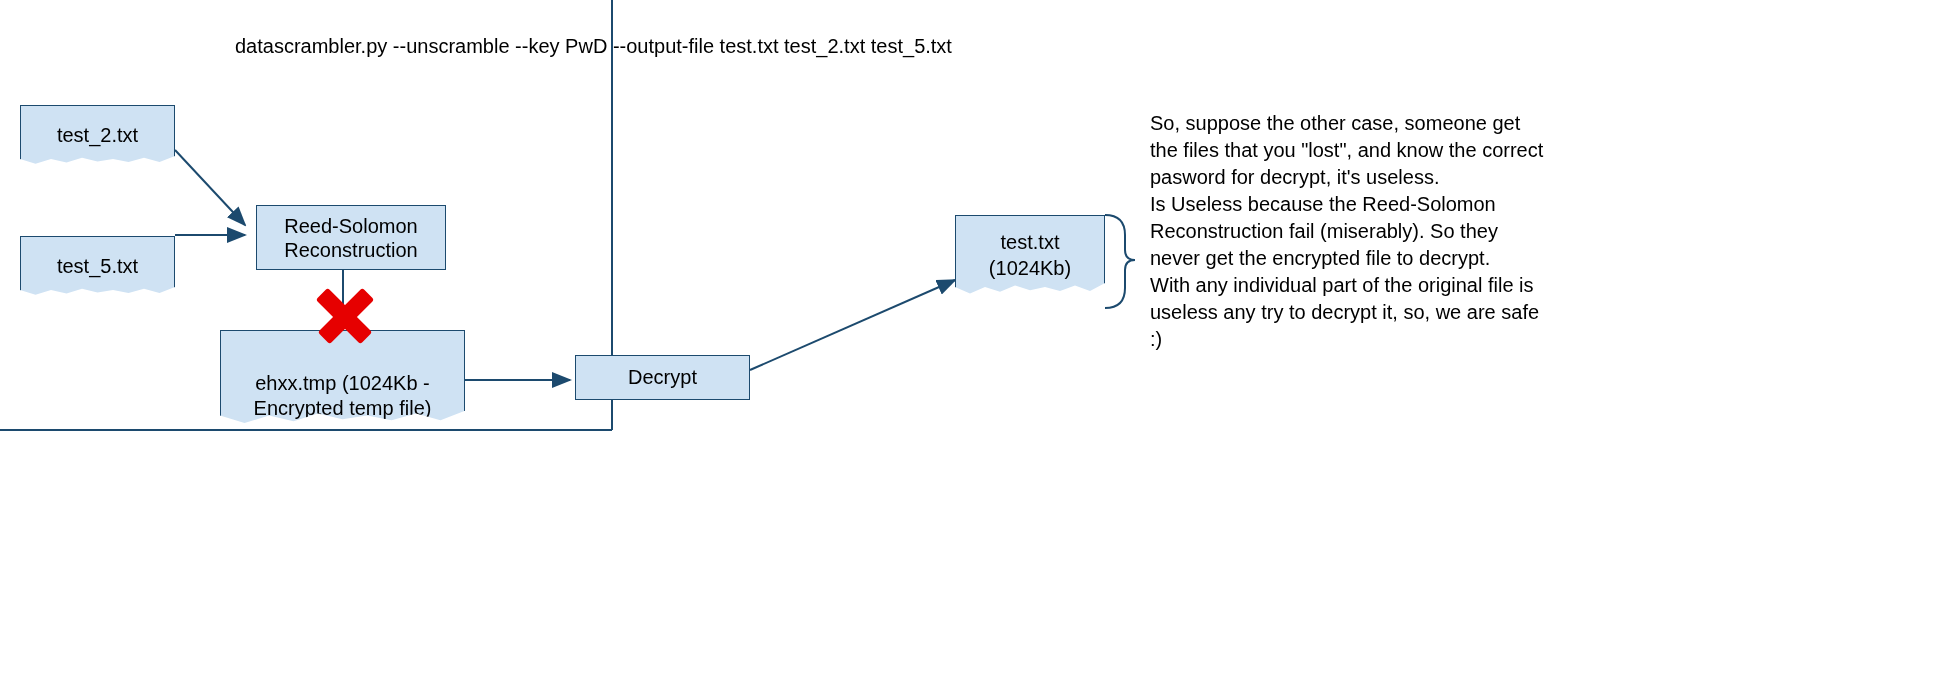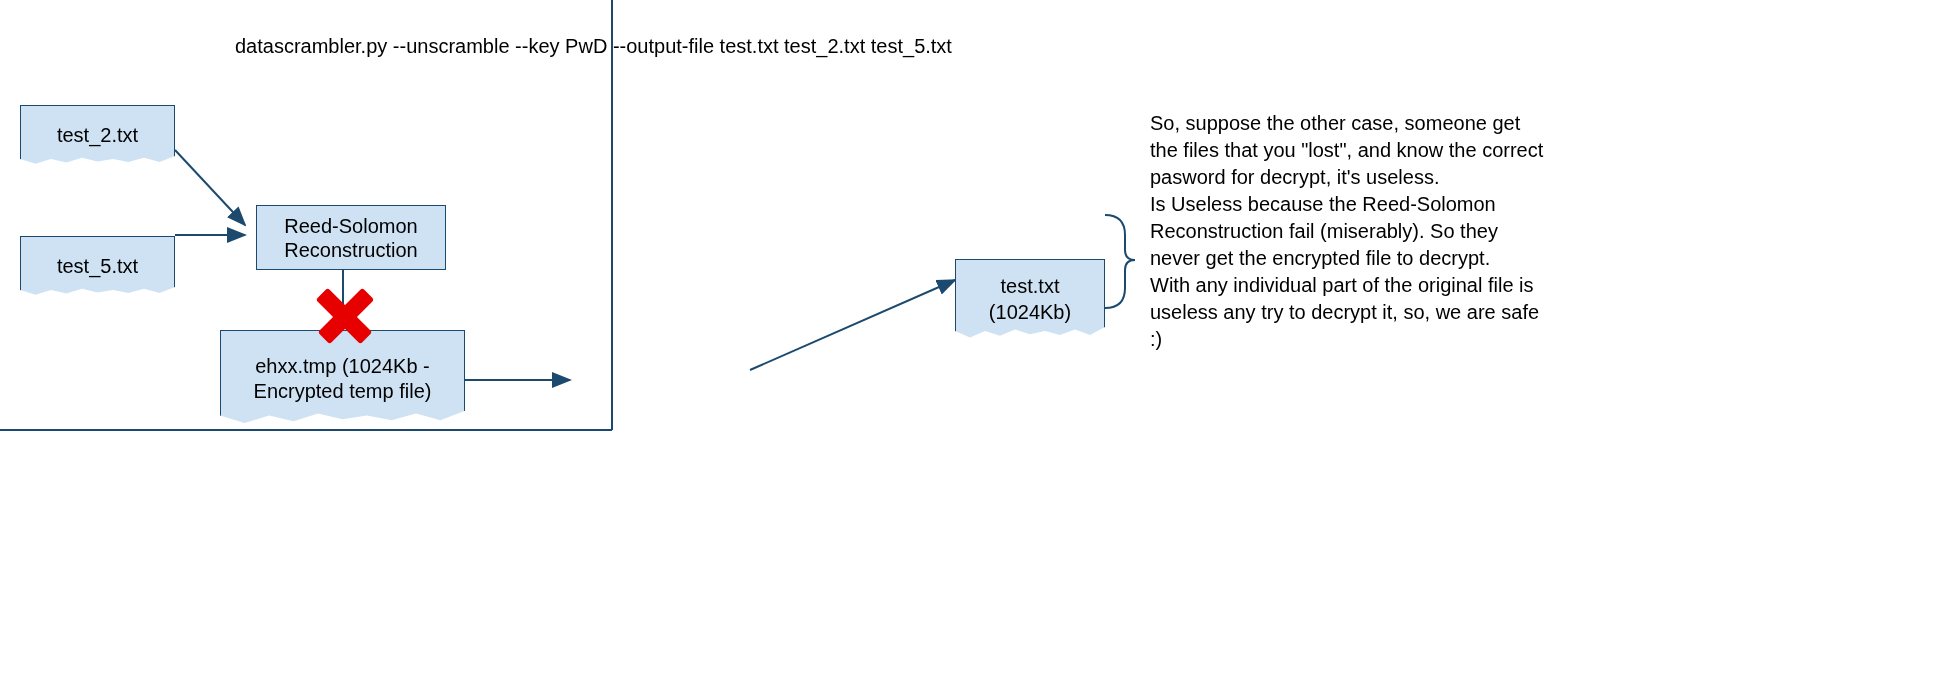--- a/index.html
+++ b/index.html
@@ -26,21 +26,21 @@
   .doc-shape, .rect-shape {
     position: absolute;
     background: #cfe2f3;
     border: 1.5px solid #1c4a6e;
     display: flex;
     align-items: center;
     justify-content: center;
     text-align: center;
     font-size: 20px;
     color: #000;
-    padding: 20px 8px;
+    padding: 3px 8px;
   }
   .doc-shape {
     
     clip-path: polygon(
       0% 0%, 100% 0%, 100% 85%,
       90% 95%, 80% 88%, 70% 95%, 60% 90%, 50% 94%, 40% 88%, 30% 96%, 20% 90%, 10% 98%, 0% 90%
     );
   }
   .rect-shape {
     
@@ -106,22 +106,25 @@
   </div>
 
   <div class="rect-shape" style="left:256px; top:205px; width:190px; height:65px; line-height:1.2;">
     <span>Reed-Solomon Reconstruction</span>
   </div>
 
   <div class="doc-shape" style="left:220px; top:330px; width:245px; height:95px; line-height:1.25;align-items:flex-end;">
     <span>ehxx.tmp (1024Kb - Encrypted temp file)</span>
   </div>
 
+  <div class="rect-shape" style="left:575px; top:355px; width:175px; height:45px;">
+    <span>Decrypt</span>
+  </div>
 
-  <div class="doc-shape" style="left:955px; top:215px; width:150px; height:80px; line-height:1.3;margin-top:44px;">
+  <div class="doc-shape" style="left:955px; top:215px; width:150px; height:80px; line-height:1.3;">
     <span>test.txt (1024Kb)</span>
   </div>
 
   <svg style="position:absolute; left:310px; top:280px; width:70px; height:70px;" viewBox="0 0 100 100">
     <g fill="#e60000">
       <rect x="5" y="40" width="90" height="24" rx="4" transform="rotate(45 50 50)"></rect>
       <rect x="5" y="40" width="90" height="24" rx="4" transform="rotate(-45 50 50)"></rect>
     </g>
   </svg>
 

